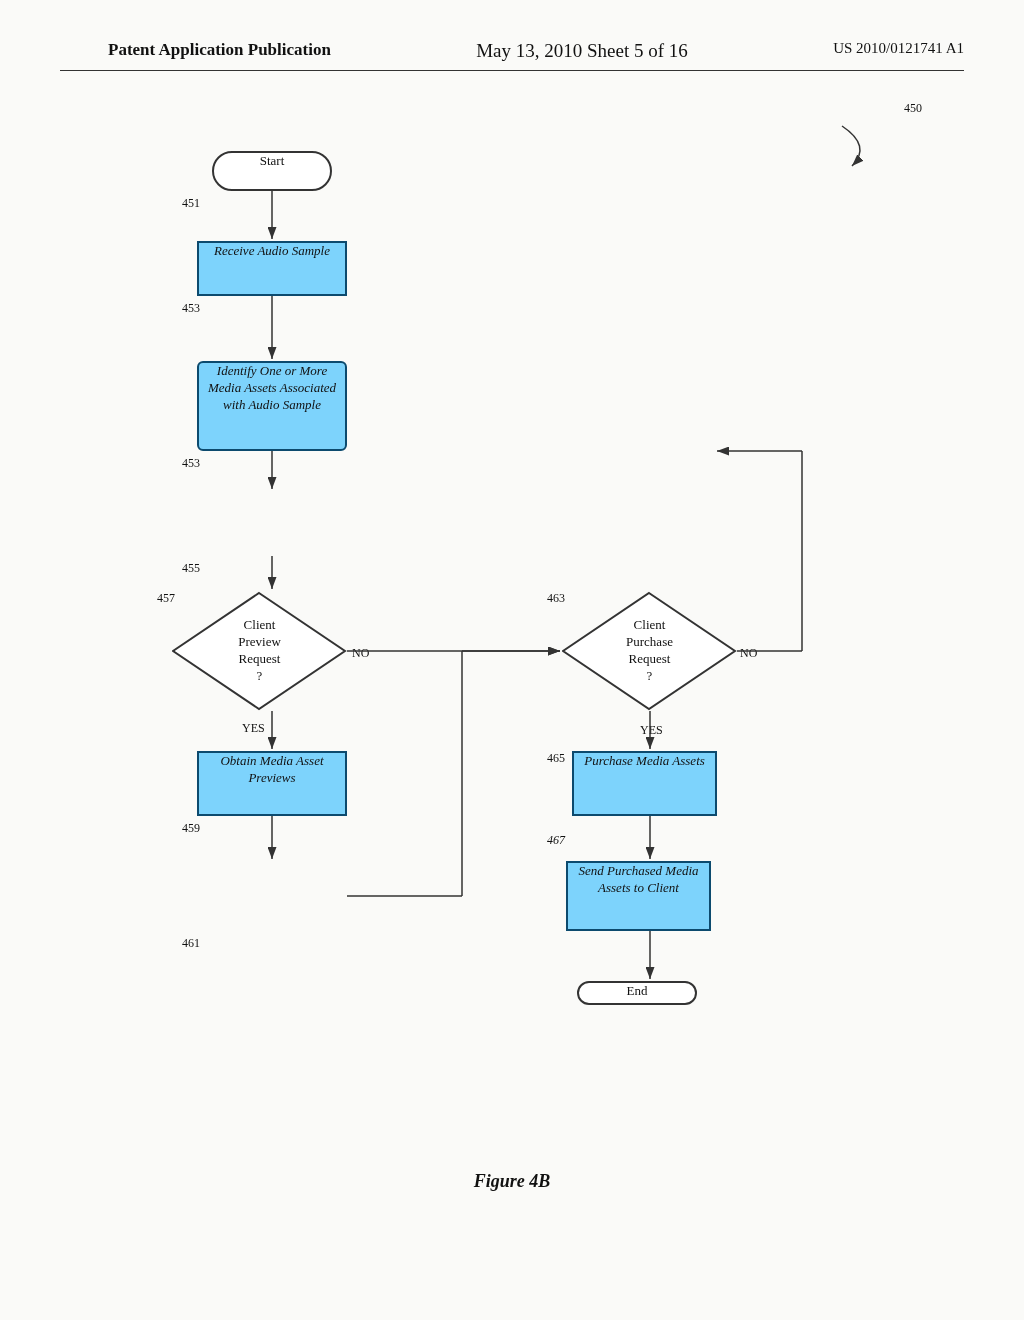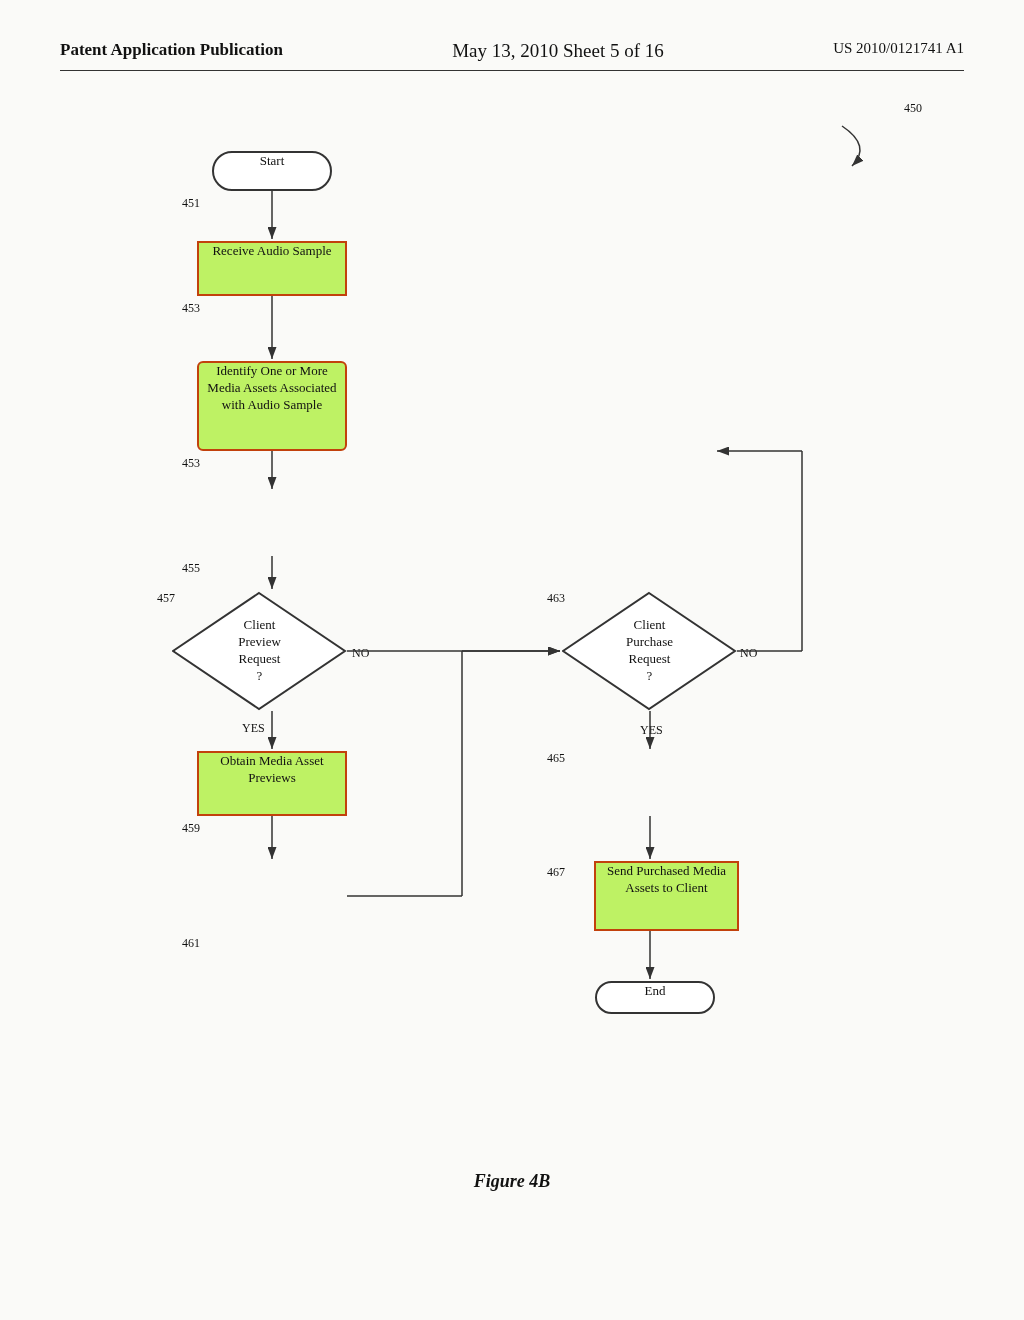--- a/index.html
+++ b/index.html
@@ -23,20 +23,21 @@
       display: flex;
       justify-content: space-between;
       align-items: flex-start;
       border-bottom: 1px solid #333;
       padding-bottom: 8px;
       margin-bottom: 30px;
     }
     .header-left {
       font-weight: bold;
       font-size: 17px;
+      margin-left: 48px;
     }
     .header-center {
       font-size: 19px;
     }
     .header-right {
       font-size: 15px;
     }
 
     
     .flowchart {
@@ -56,22 +57,23 @@
       line-height: 1.3;
     }
 
     .rounded-rect {
       border: 2px solid #333;
       border-radius: 20px;
       background: #fff;
     }
 
     .rectangle {
-      border: 2px solid #c2410c;
-      background: #bef264;
+      border: 2px solid #0c4a6e;
+      background: #7dd3fc;
+      font-style: italic;
     }
 
     .diamond-wrapper {
       position: absolute;
       display: flex;
       align-items: center;
       justify-content: center;
     }
 
     .diamond {
@@ -186,28 +188,31 @@
         </svg>
         <div class="diamond-text">Client<br>Purchase<br>Request<br>?</div>
       </div>
     </div>
     <div class="ref-number" style="left:465px; top:490px;">463</div>
 
     <div class="label" style="left:658px; top:545px;">NO</div>
 
     <div class="label" style="left:558px; top:622px;">YES</div>
 
+    <div class="shape rectangle" style="left:490px; top:650px; width:145px; height:65px;">
+      <span>Purchase Media Assets</span>
+    </div>
     <div class="ref-number" style="left:465px; top:650px;">465</div>
 
-    <div class="shape rectangle" style="left:512px; top:760px; width:145px; height:70px;">
+    <div class="shape rectangle" style="left:484px; top:760px; width:145px; height:70px;">
       <span>Send Purchased Media Assets to Client</span>
     </div>
-    <div class="ref-number" style="left:465px; top:764px;">467</div>
-
-    <div class="shape rounded-rect" style="left:513px; top:880px; width:120px; height:33px;">
+    <div class="ref-number" style="left:465px; top:732px;font-style:italic;">467</div>
+
+    <div class="shape rounded-rect" style="left:495px; top:880px; width:120px; height:24px;">
       <span>End</span>
     </div>
 
     <svg class="arrows-svg" viewBox="0 0 860 1050" xmlns="http://www.w3.org/2000/svg">
       <defs>
         <marker id="arrowhead" markerWidth="8" markerHeight="6" refX="8" refY="3" orient="auto">
           <polygon points="0 0, 8 3, 0 6" fill="#333"></polygon>
         </marker>
       </defs>
 

